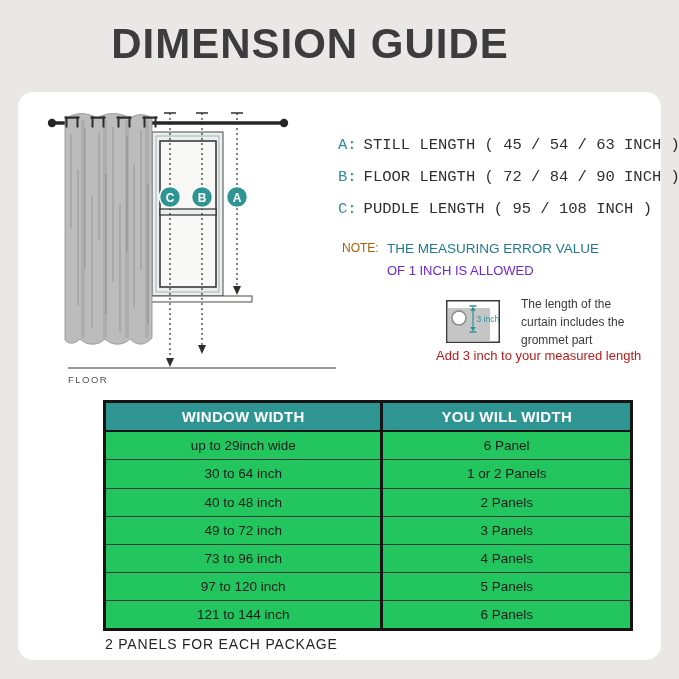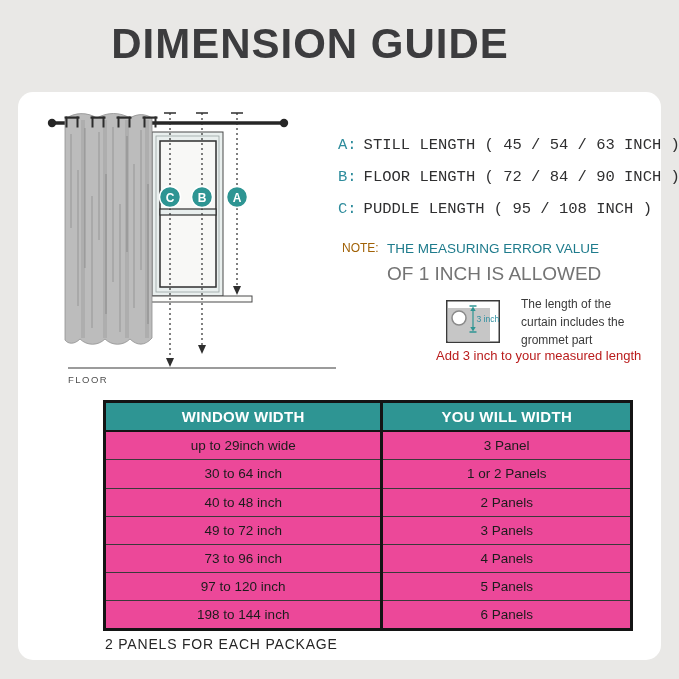--- a/index.html
+++ b/index.html
@@ -21,30 +21,30 @@
     background:#FFFFFF; border-radius:15px;
   }
   .illus { position:absolute; left:22px; top:8px; width:320px; height:290px; }
 
   .meas { position:absolute; left:320px; font-size:15.5px; color:#2F2F30; white-space:nowrap;font-family:Liberation Mono, monospace; }
   .meas .mlabel { color:#2E8C9C; margin-right:7px; }
   .m-a { top:44px; } .m-b { top:76px; } .m-c { top:108px; }
 
   .note-label { position:absolute; left:324px; top:149px; font-size:12px; color:#a16207; }
   .note-line1 { position:absolute; left:369px; top:149px; font-size:13.5px; color:#1E7B8C; }
-  .note-line2 { position:absolute; left:369px; top:171px; font-size:19px; color:#737373; }
+  .note-line2 { position:absolute; left:369px; top:171px; font-size:13px; color:#6d28d9; }
 
   .grombox  { position:absolute; left:428px; top:208px; width:54px; height:43px; }
   .gromdesc { position:absolute; left:503px; top:203px; width:114px;
               font-size:12px; line-height:18px; color:#3A3A3A; }
   .tip { position:absolute; left:418px; top:256px; font-size:13px; color:#b91c1c; white-space:nowrap; }
 
   .ptable-wrap {
     position:absolute; left:85px; top:308px; width:530px; height:231px;
-    border:3px solid #141414; box-sizing:border-box; background:#ec4899;
+    border:3px solid #141414; box-sizing:border-box; background:#22c55e;
   }
   table.ptable { width:100%; height:100%; border-collapse:collapse; table-layout:fixed; }
   .ptable th {
     background:#2E9593; color:#FFFFFF;
     font-size:15px; font-weight:700; letter-spacing:.3px;
     height:25px; border-bottom:2px solid #141414; text-align:center;
   }
   .ptable td { font-size:13.5px; color:#1C1C1C; text-align:center; }
   .ptable tbody td { border-top:1.5px solid #3A3A3A; }
   .ptable th:first-child, .ptable td:first-child { border-right:3px solid #141414; width:52%; }
@@ -184,21 +184,21 @@
     <table class="ptable">
       <thead>
         <tr>
           <th>WINDOW WIDTH</th>
           <th>YOU WILL WIDTH</th>
         </tr>
       </thead>
       <tbody>
         <tr>
           <td>up to 29inch wide</td>
-          <td>3 Panel</td>
+          <td>6 Panel</td>
         </tr>
         <tr>
           <td>30 to 64 inch</td>
           <td>1 or 2 Panels</td>
         </tr>
         <tr>
           <td>40 to 48 inch</td>
           <td>2 Panels</td>
         </tr>
         <tr>
@@ -207,21 +207,21 @@
         </tr>
         <tr>
           <td>73 to 96 inch</td>
           <td>4 Panels</td>
         </tr>
         <tr>
           <td>97 to 120 inch</td>
           <td>5 Panels</td>
         </tr>
         <tr>
-          <td>198 to 144 inch</td>
+          <td>121 to 144 inch</td>
           <td>6 Panels</td>
         </tr>
       </tbody>
     </table>
   </div>
 
   <div class="footer">2 PANELS FOR EACH PACKAGE</div>
 </div>
 
 </body></html>

